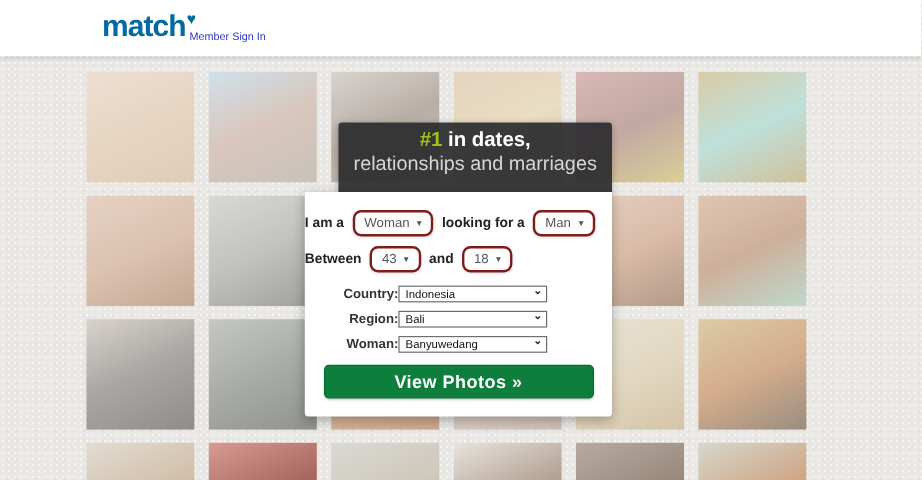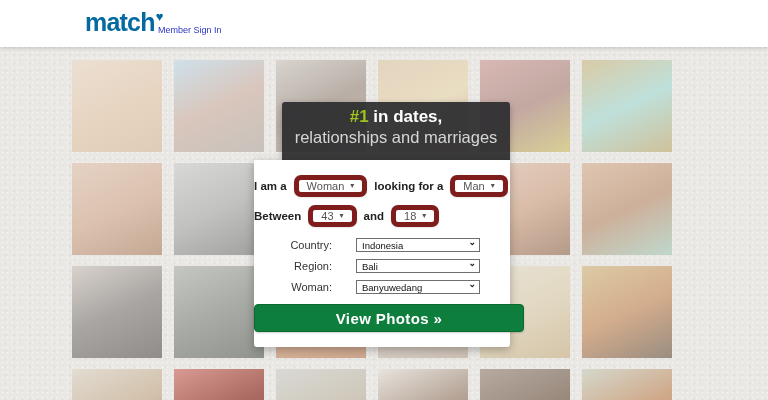--- a/index.html
+++ b/index.html
@@ -60,44 +60,44 @@
   }
 
   .form-row { display:flex; align-items:center; }
   .row-a { gap:7px; margin-bottom:8px; }
   .row-b { gap:7px; margin-bottom:11px; }
   .lbl { font-size:11.5px; font-weight:bold; color:#222; white-space:nowrap; }
 
   .pill {
     display:inline-flex; align-items:center; justify-content:space-between;
     height:22px; padding:0 8px; gap:6px;
-    background:#fff; border:5px solid #7f1d1d; border-radius:7px;
+    background:#fff; border:2px solid #7f1d1d; border-radius:7px;
     box-shadow:0 1px 2px rgba(0,0,0,0.10);
     font-size:11px; color:#555; cursor:pointer; white-space:nowrap;
   }
   .pill .caret { font-size:8px; color:#555; line-height:1; }
   .pill-wide { min-width:52px; }
   .pill-age  { min-width:38px; }
 
   .row-sel { justify-content:flex-start; padding-left:14px; margin-bottom:7px; }
   .sel-lbl {
     display:inline-block; width:64px; text-align:right;
-    font-size:11px; font-weight:normal; color:#333; margin-right:24px;
+    font-size:11px; font-weight:bold; color:#333; margin-right:0;
   }
   .native-select {
     width:124px; height:14px;
     background:#fff; border:1px solid #6e6e6e;
     display:inline-flex; align-items:center; justify-content:space-between;
     padding:0 3px 0 5px; font-size:9.5px; color:#111;
     cursor:pointer; white-space:nowrap; overflow:hidden;
   }
   .native-select .nchev { font-size:9px; font-weight:bold; color:#222; line-height:0.4; position:relative; top:-2px; }
 
   .submit {
-    display:block; margin:10px auto 0; width:270px; height:28px;
+    display:block; margin:10px auto 0; width:225px; height:28px;
     border-radius:4px; border:1px solid #0a6a32;
     color:#fff; font-family:"Liberation Sans", sans-serif;
     font-weight:bold; font-size:15px; letter-spacing:0.4px;
     cursor:pointer; box-shadow:0 1px 2px rgba(0,0,0,0.2);
   }
 </style>
 </head>
 <body>
 
 <div class="photo-grid">

